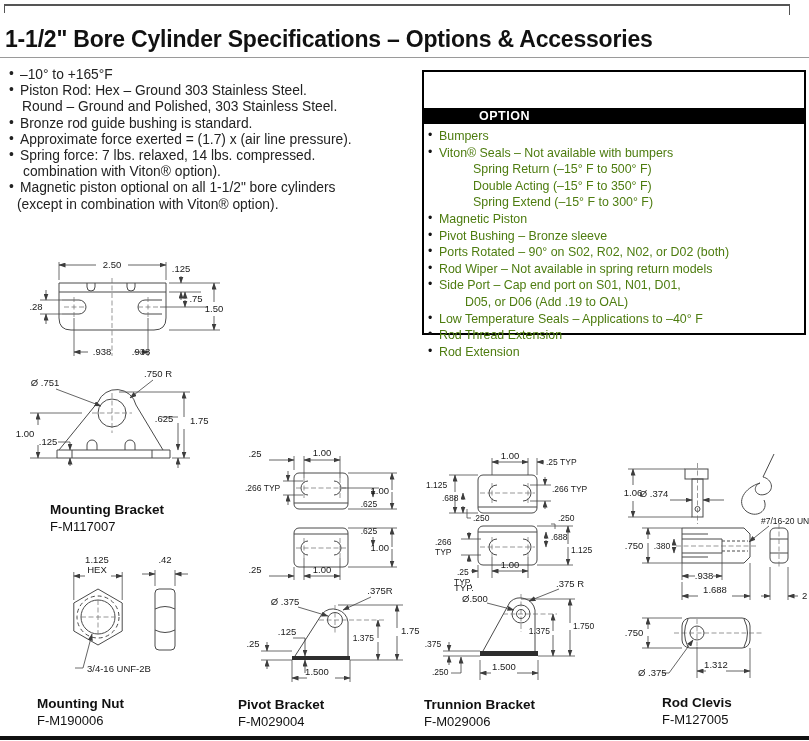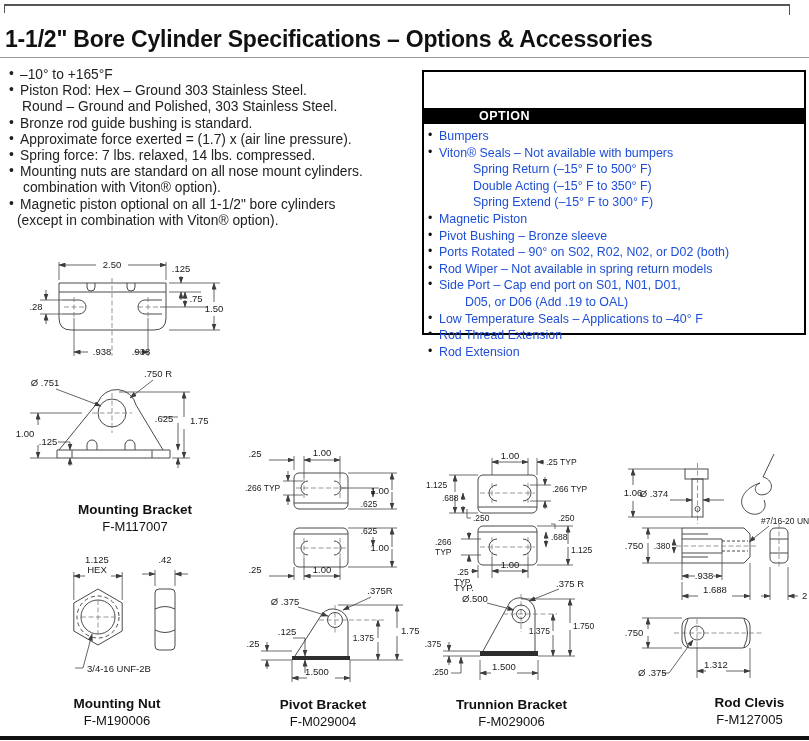--- a/index.html
+++ b/index.html
@@ -17,56 +17,55 @@
   #specs{position:absolute;left:8px;top:67px;width:412px;font-size:13.8px;line-height:16.2px;color:#222;}
   .s{position:relative;padding-left:12px;}
   .s.b::before{content:"\2022";position:absolute;left:1px;top:-1px;color:#222;}
   .s.c18{padding-left:14px;}
   .s.c14{padding-left:15px;}
   .s.c12{padding-left:9px;}
 
   
   #optbox{position:absolute;left:422px;top:70px;width:384px;height:265px;border:2px solid #000;background:#fff;box-sizing:border-box;}
   .opt-header{height:16px;background:#000;color:#fff;font-size:12.5px;font-weight:bold;line-height:16px;padding-left:55px;letter-spacing:0.5px;margin-top:36px;}
-  .opt-items{padding:4px 4px 0 4px;font-size:12.4px;line-height:16.6px;color:#1d4ed8;}
+  .opt-items{padding:4px 4px 0 4px;font-size:12.4px;line-height:16.6px;color:#4d7c0f;}
   .o{position:relative;padding-left:11px;}
   .o.b::before{content:"\2022";position:absolute;left:0;top:-1px;color:#111;}
   .o.i1{padding-left:37px;}
   .o.i2{padding-left:45px;}
 
   
   .draw{position:absolute;overflow:visible;}
   .ln{stroke:#4a4a4a;stroke-width:1;fill:none;}
   .lt{stroke:#4a4a4a;stroke-width:0.8;fill:none;}
   .cl{stroke:#6b6b6b;stroke-width:0.7;fill:none;stroke-dasharray:5 2.5;}
   .dm{stroke:#3d3d3d;stroke-width:0.8;fill:none;}
   .fill{fill:#2e2e2e;stroke:none;}
   text.t9{font:9.5px "Liberation Sans",sans-serif;fill:#1a1a1a;}
   text.t8{font:8.5px "Liberation Sans",sans-serif;fill:#1a1a1a;}
-  .dlabel{position:absolute;text-align:center;font-size:13.5px;font-weight:bold;color:#111;line-height:17px;}
+  .dlabel{position:absolute;font-size:13.5px;font-weight:bold;color:#111;line-height:17px;}
   .dpart{font-weight:normal;font-size:13px;}
 </style>
 </head>
 <body>
 
 <div id="page">
   <div class="toprule"></div>
   <div class="tick l"></div>
   <div class="tick r"></div>
   <h1 id="title">1-1/2" Bore Cylinder Specifications – Options &amp; Accessories</h1>
   <div class="divider"></div>
 
   <div id="specs">
     <div class="s b">–10° to +165°F</div>
     <div class="s b">Piston Rod: Hex – Ground 303 Stainless Steel.</div>
     <div class="s c18">Round – Ground and Polished, 303 Stainless Steel.</div>
     <div class="s b">Bronze rod guide bushing is standard.</div>
     <div class="s b">Approximate force exerted = (1.7) x (air line pressure).</div>
     <div class="s b">Spring force: 7 lbs. relaxed, 14 lbs. compressed.</div>
-    <div class="s b">Mounting nuts are standard on all nose mount cylinders.</div>
     <div class="s c14">combination with Viton® option).</div>
     <div class="s b">Magnetic piston optional on all 1-1/2" bore cylinders</div>
     <div class="s c12">(except in combination with Viton® option).</div>
   </div>
 
   <div id="optbox">
     <div class="opt-header">
       <span>OPTION</span>
     </div>
     <div class="opt-items">

